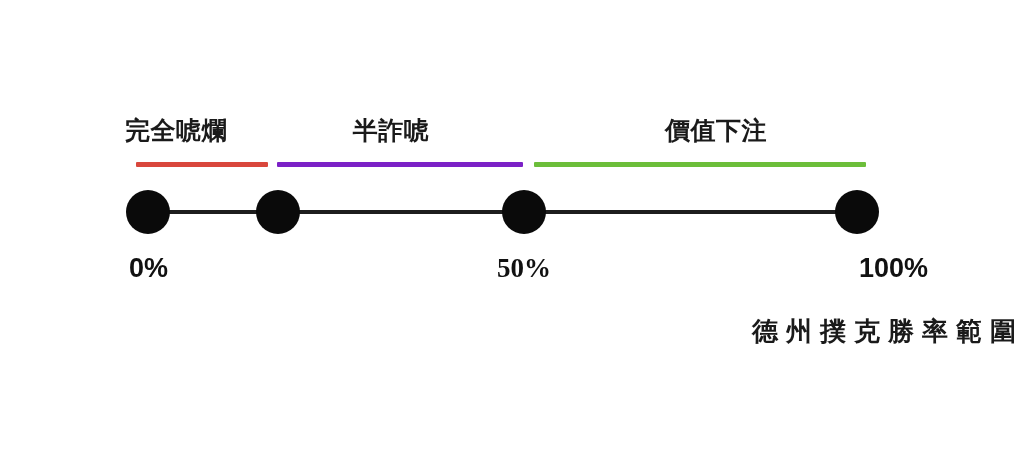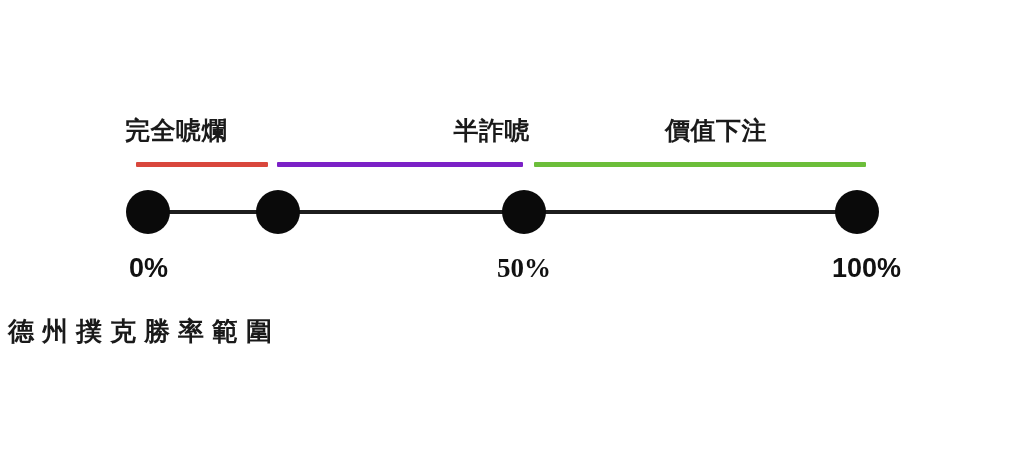--- a/index.html
+++ b/index.html
@@ -69,38 +69,38 @@
     white-space: nowrap;
     line-height: 1;
   }
 
   
   #chart-title {
     position: absolute;
     left: 0;
     top: 318px;
     width: 1024px;
-    text-align: left;
+    text-align: right;
     color: #1a1a1a;
     font-weight: bold;
     font-size: 26px;
     letter-spacing: 8px;
     text-indent: 8px;
     line-height: 1;
     white-space: nowrap;
   }
 </style>
 </head>
 <body>
 
 <div id="figure">
 
   <div class="seg-label" style="left:56px; top:118px; width:240px;">完全唬爛</div>
 
-  <div class="seg-label" style="left:290px; top:118px; width:240px;text-align:right;">半詐唬</div>
+  <div class="seg-label" style="left:271px; top:118px; width:240px;">半詐唬</div>
 
   <div class="seg-label" style="left:596px; top:118px; width:240px;">價值下注</div>
 
   <div class="seg-bar" style="left:136px; top:162px; width:132px; background:#d9473c;"></div>
 
   <div class="seg-bar" style="left:277px; top:162px; width:246px; background:#7b21c6;"></div>
 
   <div class="seg-bar" style="left:534px; top:162px; width:332px; background:#6cbe3a;"></div>
 
   <div id="axis-line"></div>
@@ -110,17 +110,17 @@
   <div class="axis-dot" style="left:278px; top:212px;"></div>
 
   <div class="axis-dot" style="left:524px; top:212px;"></div>
 
   <div class="axis-dot" style="left:857px; top:212px;"></div>
 
   <div class="tick-label" style="left:129px; top:255px;">0%</div>
 
   <div class="tick-label" style="left:497px; top:255px;font-family:Liberation Serif, serif;">50%</div>
 
-  <div class="tick-label" style="left:832px; top:255px;">100%</div>
+  <div class="tick-label" style="left:859px; top:255px;">100%</div>
 
   <div id="chart-title">德州撲克勝率範圍</div>
 
 </div>
 
 </body></html>

